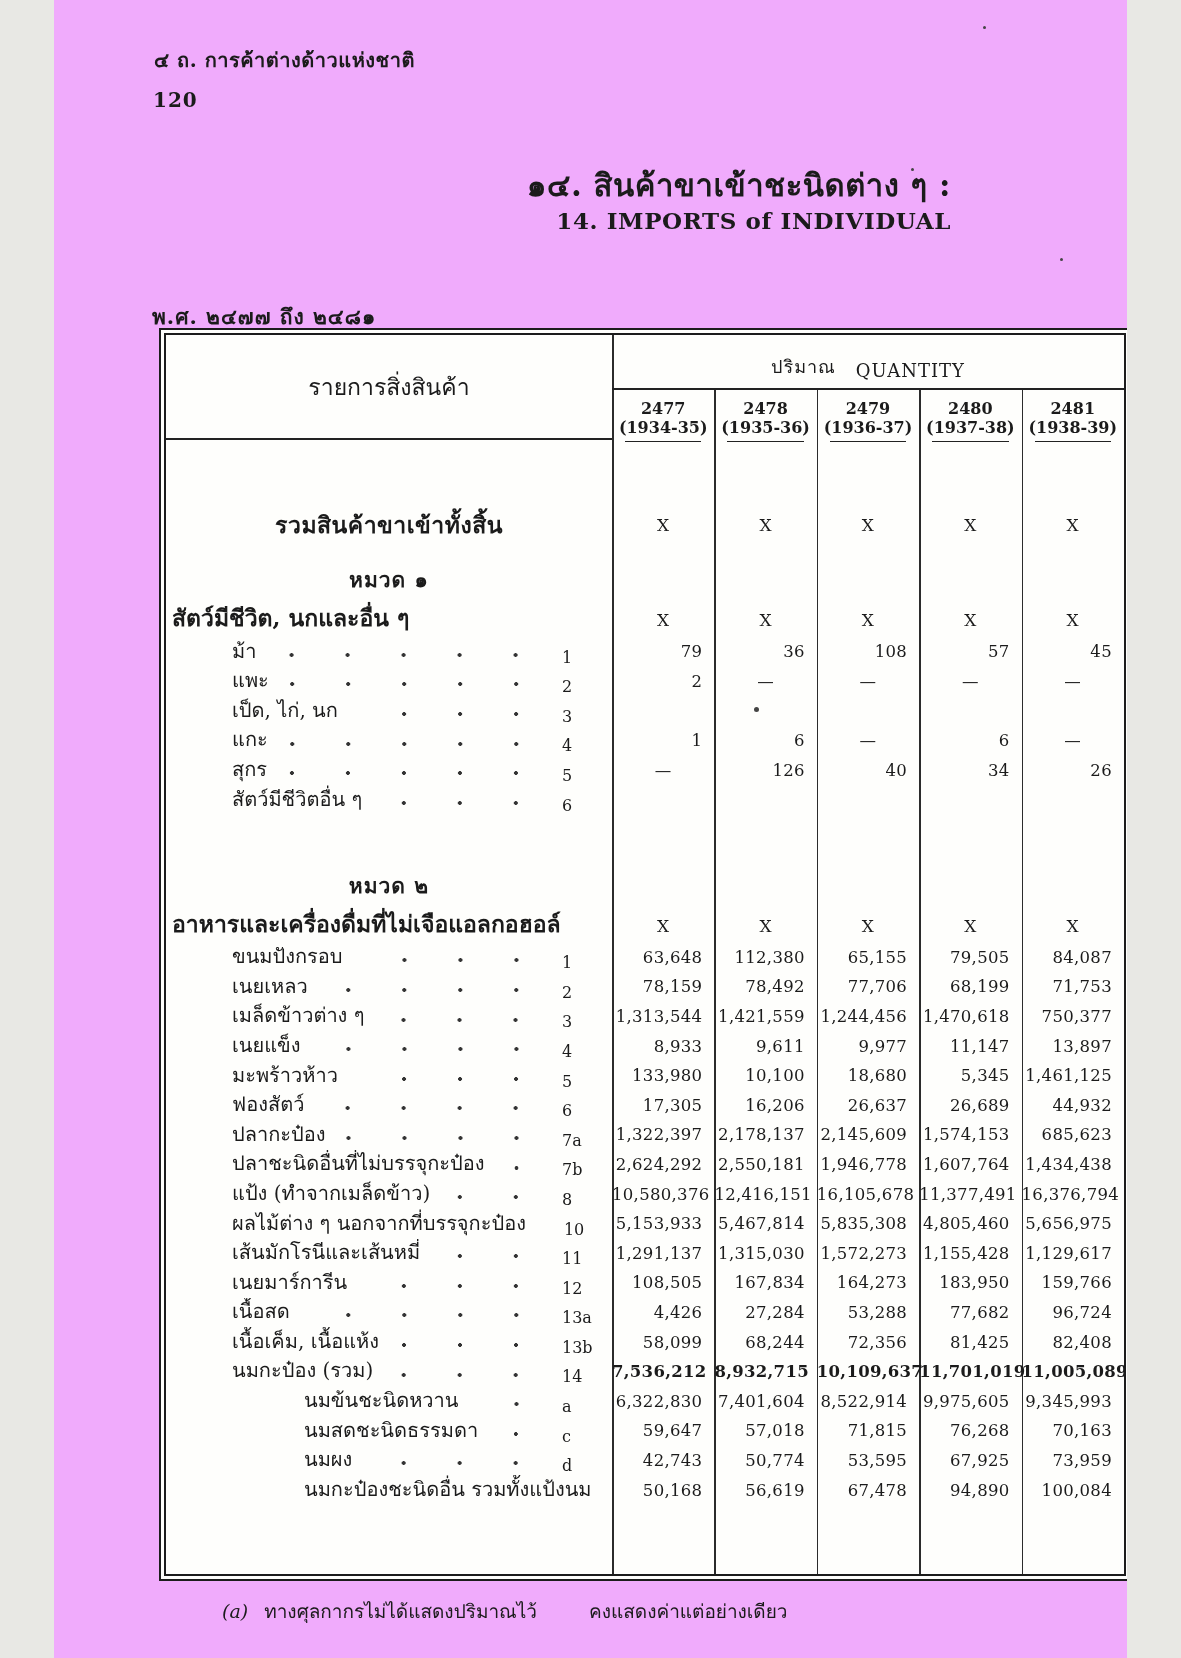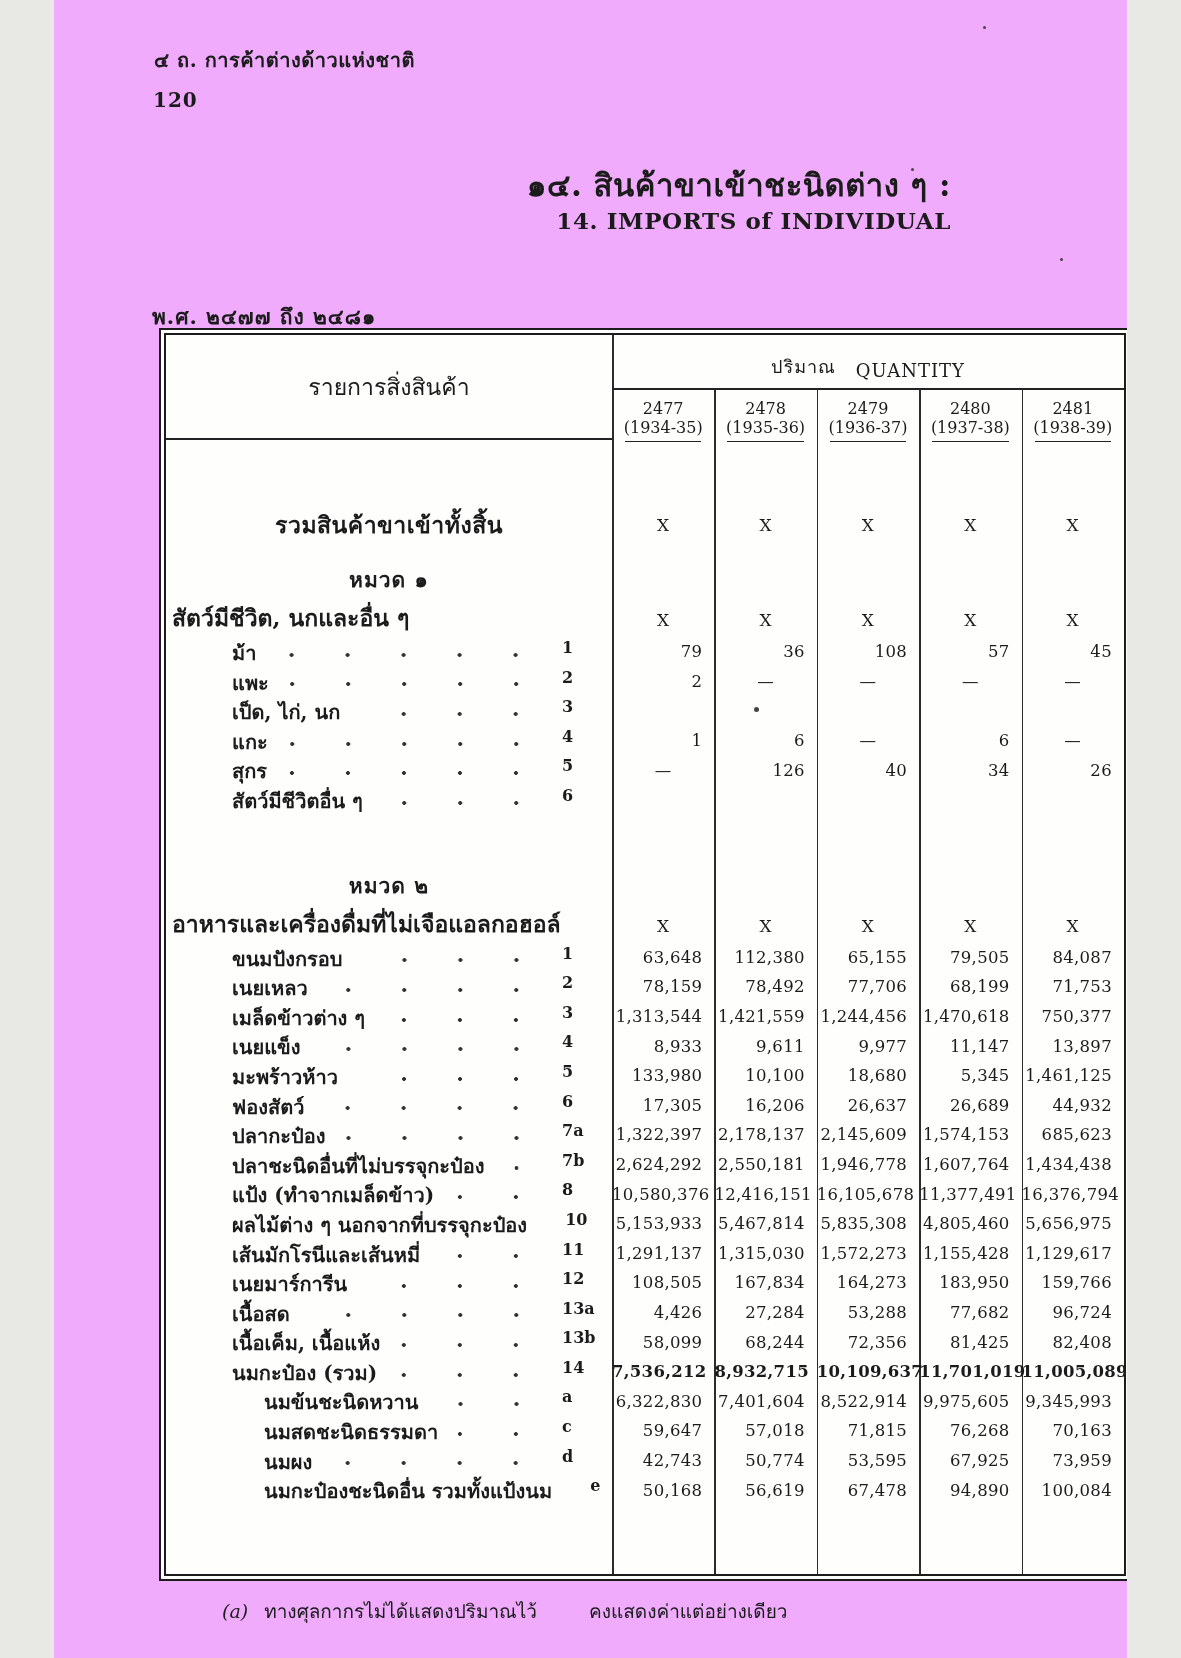--- a/index.html
+++ b/index.html
@@ -28,43 +28,43 @@
     position:absolute;left:0;top:0;width:446px;height:105px;
     display:flex;align-items:center;justify-content:center;
     font-size:23px;border-bottom:2px solid #222;box-sizing:border-box;
   }
   .qty{position:absolute;left:446px;top:0;right:0;}
   .qty-title{
     height:55px;display:flex;align-items:flex-end;justify-content:center;
     gap:20px;padding-bottom:7px;border-bottom:2px solid #222;box-sizing:border-box;
     font-size:18px;letter-spacing:1px;
   }
-  .years{display:grid;grid-template-columns:repeat(5,102.4px);}
+  .years{display:grid;grid-template-columns:repeat(5,102.4px);font-weight:bold;}
   .year{position:relative;height:53px;text-align:center;padding-top:9px;
         font-size:16px;line-height:19px;box-sizing:border-box;}
   .year::after{content:"";position:absolute;left:13px;right:13px;bottom:1px;border-bottom:1.6px solid #222;}
 
   .rows{position:absolute;top:110px;left:0;right:0;bottom:0;overflow:hidden;}
   .row{display:grid;grid-template-columns:446px repeat(5,102.4px);align-items:center;}
   .r-total{margin-top:62px;height:36px;}
   .r-total .cl{ text-align:center;font-size:23px;font-weight:bold;letter-spacing:.5px;}
   .r-section{height:30px;}
   .r-section .cl{text-align:center;font-size:21px;font-weight:bold;letter-spacing:1px;}
   .g-sm{margin-top:20px;}
   .g-lg{margin-top:54px;}
   .r-group{height:44px;align-items:end;}
   .r-group .cl{font-size:23px;font-weight:bold;padding-left:6px;padding-bottom:1px;
                white-space:nowrap;overflow:hidden;letter-spacing:0;}
   .r-group .v,.r-total .v{font-size:17px;}
   .r-group .v{padding-bottom:7px;}
   .r-item,.r-sub{height:29.6px;}
-  .lc{display:flex;align-items:flex-start;overflow:hidden;height:100%;font-weight:bold;}
+  .lc{display:flex;align-items:flex-end;overflow:hidden;height:100%;}
   .lab{white-space:nowrap;font-size:20px;flex:none;}
   .r-item .lab{padding-left:66px;}
-  .r-sub .lab{padding-left:98px;}
+  .r-sub .lab{padding-left:98px;margin-left:40px;}
   .leader{flex:1;min-width:0;height:18px;align-self:center;margin:6px 18px 0 20px;
     background-image:radial-gradient(circle,#333 1.6px,rgba(0,0,0,0) 2.2px);
     background-size:56px 18px;background-repeat:repeat-x;background-position:right center;}
   .no{width:50px;flex:none;font-size:16px;padding-top:1px;}
   .v{font-size:16.5px;text-align:right;padding-right:12px;letter-spacing:.3px;}
   .v.center{text-align:center;padding-right:0;}
   .r-bold .v{font-weight:bold;}
 
   .footnote{position:absolute;left:168px;top:1596px;font-size:19px;}
   .footnote .mk{font-style:italic;margin-right:16px;}

